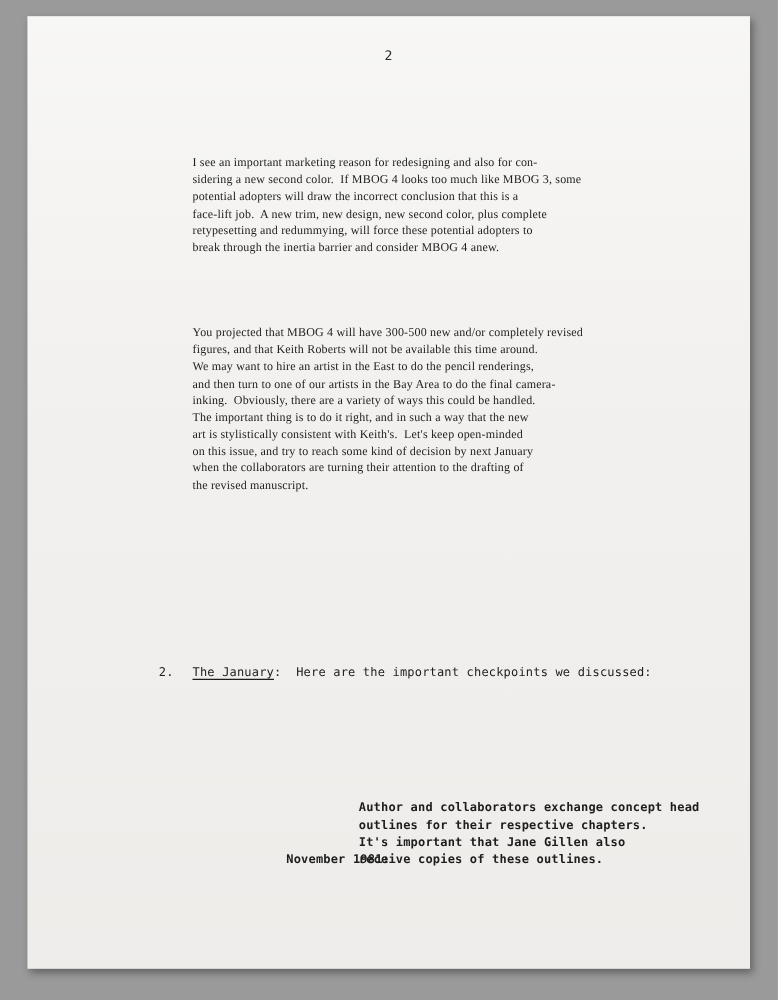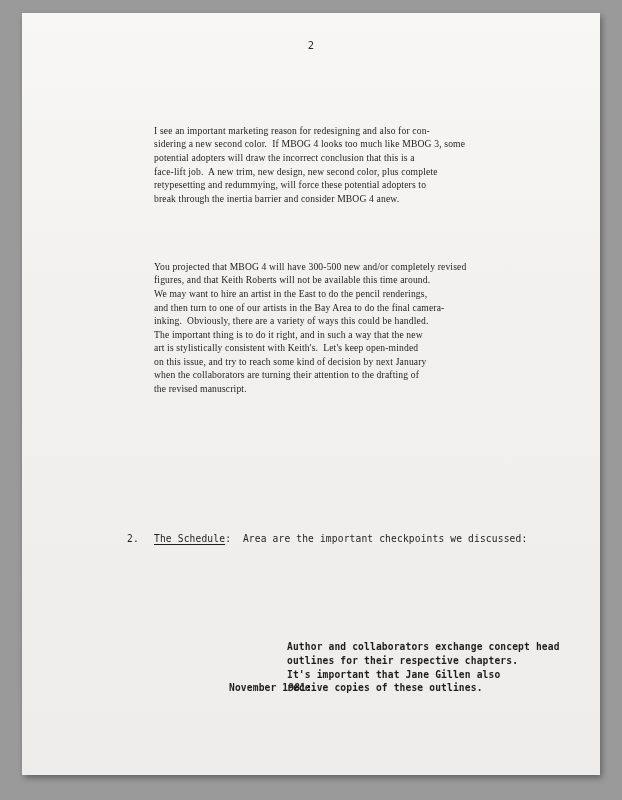--- a/index.html
+++ b/index.html
@@ -154,21 +154,21 @@
 art is stylistically consistent with Keith's.  Let's keep open-minded
 on this issue, and try to reach some kind of decision by next January
 when the collaborators are turning their attention to the drafting of
 the revised manuscript.</p>
 
         <div class="spacer-lg"></div>
 
         <div class="section">
           <div class="num-item">
             <span class="num">2.</span>
-            <span class="num-body"><span class="u">The Schedule</span><span>:  Area are the important checkpoints we discussed:</span></span>
+            <span class="num-body"><span class="u">The January</span><span>:  Here are the important checkpoints we discussed:</span></span>
           </div>
 
           <div class="schedule">
 
             <div class="sched-row">
               <span class="sched-date">November 1981:</span>
               <span class="sched-desc">Author and collaborators exchange concept head
 outlines for their respective chapters.
 It's important that Jane Gillen also
 receive copies of these outlines.</span>

